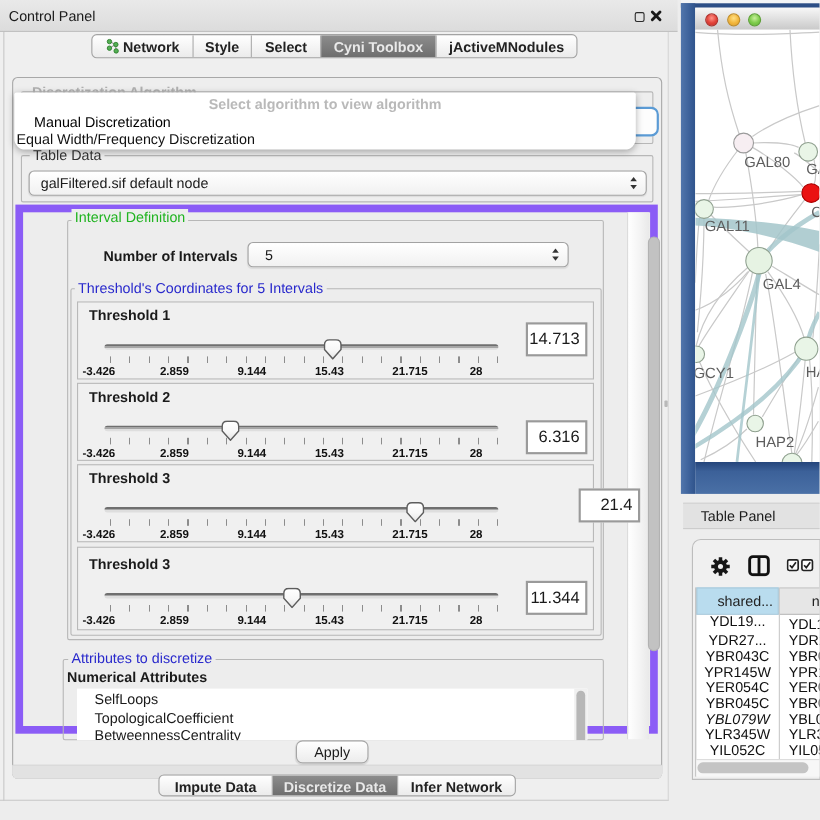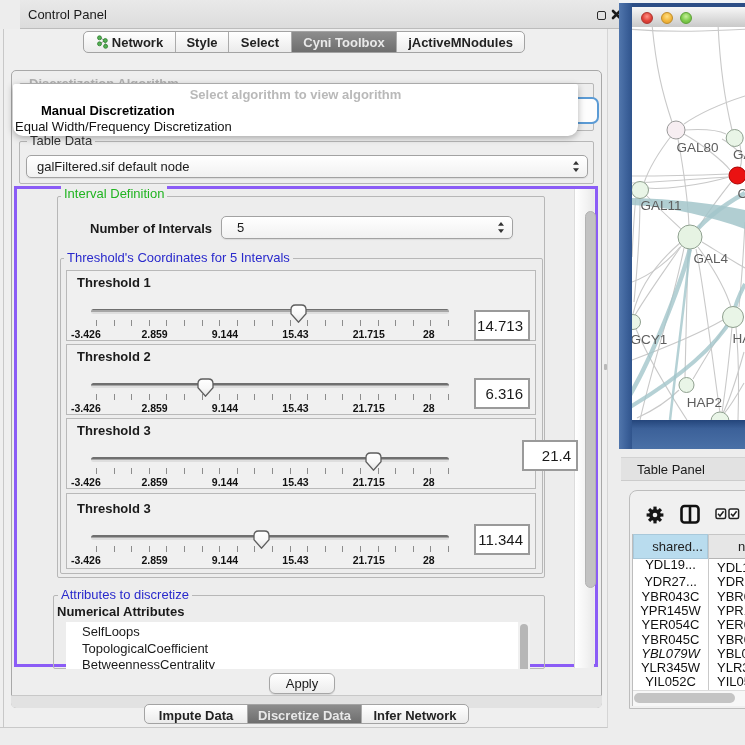--- a/index.html
+++ b/index.html
@@ -2,21 +2,21 @@
 <html><head><meta charset="utf-8">
 <style>
 * { margin:0; padding:0; box-sizing:border-box; }
 html,body { width:745px; height:745px; overflow:hidden; background:#ededed;
   font-family:"Liberation Sans", sans-serif; font-size:13px; color:#1a1a1a; }
 .abs { position:absolute; }
 #cwin { position:absolute; left:0; top:0; width:616px; height:728px; }
 #cbody { position:absolute; left:0; top:29px; width:608px; height:699px; background:#efefef;
   border-right:1px solid #d5d5d5; border-bottom:1px solid #c9c9c9; }
 #ctitle { position:absolute; left:0; top:0; width:616px; height:29px;
-  background:linear-gradient(#e9e9e9,#dcdcdc); border-bottom:1px solid #bcbcbc;margin-left:20px; }
+  background:linear-gradient(#e9e9e9,#dcdcdc); border-bottom:1px solid #bcbcbc; }
 #ctitle span { position:absolute; left:8px; top:7px; font-size:13px; }
 #flt { position:absolute; left:577px; top:11px; width:9px; height:9px; border:1.6px solid #2b2b2b; border-radius:2px; }
 #clx { position:absolute; left:591px; top:9px; }
 #tabs { position:absolute; left:83px; top:31px; height:22px; display:flex;
   border:1px solid #a3a3a3; border-radius:5px; overflow:hidden;
   background:linear-gradient(#ffffff,#ebebeb); }
 .tab { height:100%; font-weight:bold; font-size:13px; color:#222; text-align:center;
   line-height:21px; border-right:1px solid #ababab; }
 .tab.last { border-right:none; }
 .tab.sel { background:linear-gradient(#8d8d8d,#6e6e6e); color:#e9e9e9; }
@@ -24,24 +24,24 @@
   border:1px solid #a8a8a8; border-radius:5px; background:#eeeeee; }
 .gbox { position:absolute; border:1px solid #b7b7b7; border-radius:2px; }
 .glab { position:absolute; background:#eeeeee; padding:0 3px; font-size:13px; }
 .combo { position:absolute; height:23px; border:1px solid #a2a2a2; border-radius:5px;
   background:linear-gradient(#ffffff,#f1f1f1); font-size:13px; line-height:21px;
   padding-left:10px; box-shadow:0 1px 1px rgba(0,0,0,0.08); }
 .carr { position:absolute; right:7px; top:4px; }
 #overlay { position:absolute; left:13px; top:84px; width:565px; height:52px; background:#ffffff;
   border-radius:2px 2px 10px 10px; box-shadow:0 2px 7px rgba(0,0,0,0.3); z-index:30; }
 #ovhint { position:absolute; top:3px; width:100%; text-align:center; color:#b9b9b9; font-weight:bold; }
-#ovm { position:absolute; left:12px; top:19px; font-weight:bold; color:#000;padding-left:16px; }
+#ovm { position:absolute; left:2px; top:19px; font-weight:normal; color:#000;padding-left:16px; }
 #ove { position:absolute; left:2px; top:35px; color:#111; }
 #scrollp { position:absolute; left:14px; top:186px; width:584px; height:481px;
-  border:3px solid #8b5cf6; background:#ededed; }
+  border:7px solid #8b5cf6; background:#ededed; }
 #vsb { position:absolute; right:1px; top:0; width:20px; height:479px;
   background:linear-gradient(90deg,#ffffff,#f3f3f3 60%,#e9e9e9); border-left:1px solid #dcdcdc; }
 #vsbth { position:absolute; left:567.5px; top:22px; width:11px; height:377px; border-radius:5.5px;
   background:#c2c2c2; border:1px solid #b2b2b2; }
 .thpanel { position:absolute; left:49px; width:470px; border:1px solid #b9b9b9; background:#f0f0f0; }
 .thtitle { position:absolute; left:10px; top:4px; font-weight:bold; font-size:13px; }
 .track { position:absolute; left:24px; top:37.5px; width:358px; height:5px; border-radius:2.5px;
   background:linear-gradient(180deg,#6f6f6f 0 1.5px,#a6a6a6 1.5px 3px,#dedede 3px 5px); }
 .ticks { position:absolute; left:28.5px; top:49px; width:354px; height:6px;
   background:repeating-linear-gradient(to right,#8c8c8c 0 1px,transparent 1px 17.6px); }
@@ -150,21 +150,21 @@
  <svg class="thumb" style="left:223.1px;top:33px;" width="17" height="19" viewBox="0 0 17 19">
    <defs>
             <linearGradient id="thg1" x1="0" y1="0" x2="0" y2="1">
      <stop offset="0" stop-color="#ffffff"></stop>
               <stop offset="0.55" stop-color="#f7f7f7"></stop>
               <stop offset="1" stop-color="#e4e4e4"></stop>
    </linearGradient>
           </defs>
    <path d="M1 5.5 Q1 1 5.5 1 L11.5 1 Q16 1 16 5.5 L16 9.8 L8.5 18.2 L1 9.8 Z" fill="url(#thg1)" stroke="#5d5d5d" stroke-width="1.3"></path>
  </svg>
- <div class="valbox" style="top:39px;">14.713</div>
+ <div class="valbox" style="top:18px;">14.713</div>
 </div>
 
 <div class="thpanel" style="top:155px;height:71px;">
  <div class="thtitle" style="top:4px;">Threshold 2</div>
  <div class="track" style="top:37.5px;"></div>
  <div class="ticks" style="top:49px;"></div>
  <div class="tlab" style="left:4.0px;top:57px;">-3.426</div>
         <div class="tlab" style="left:74.4px;top:57px;">2.859</div>
         <div class="tlab" style="left:144.8px;top:57px;">9.144</div>
         <div class="tlab" style="left:215.3px;top:57px;">15.43</div>

